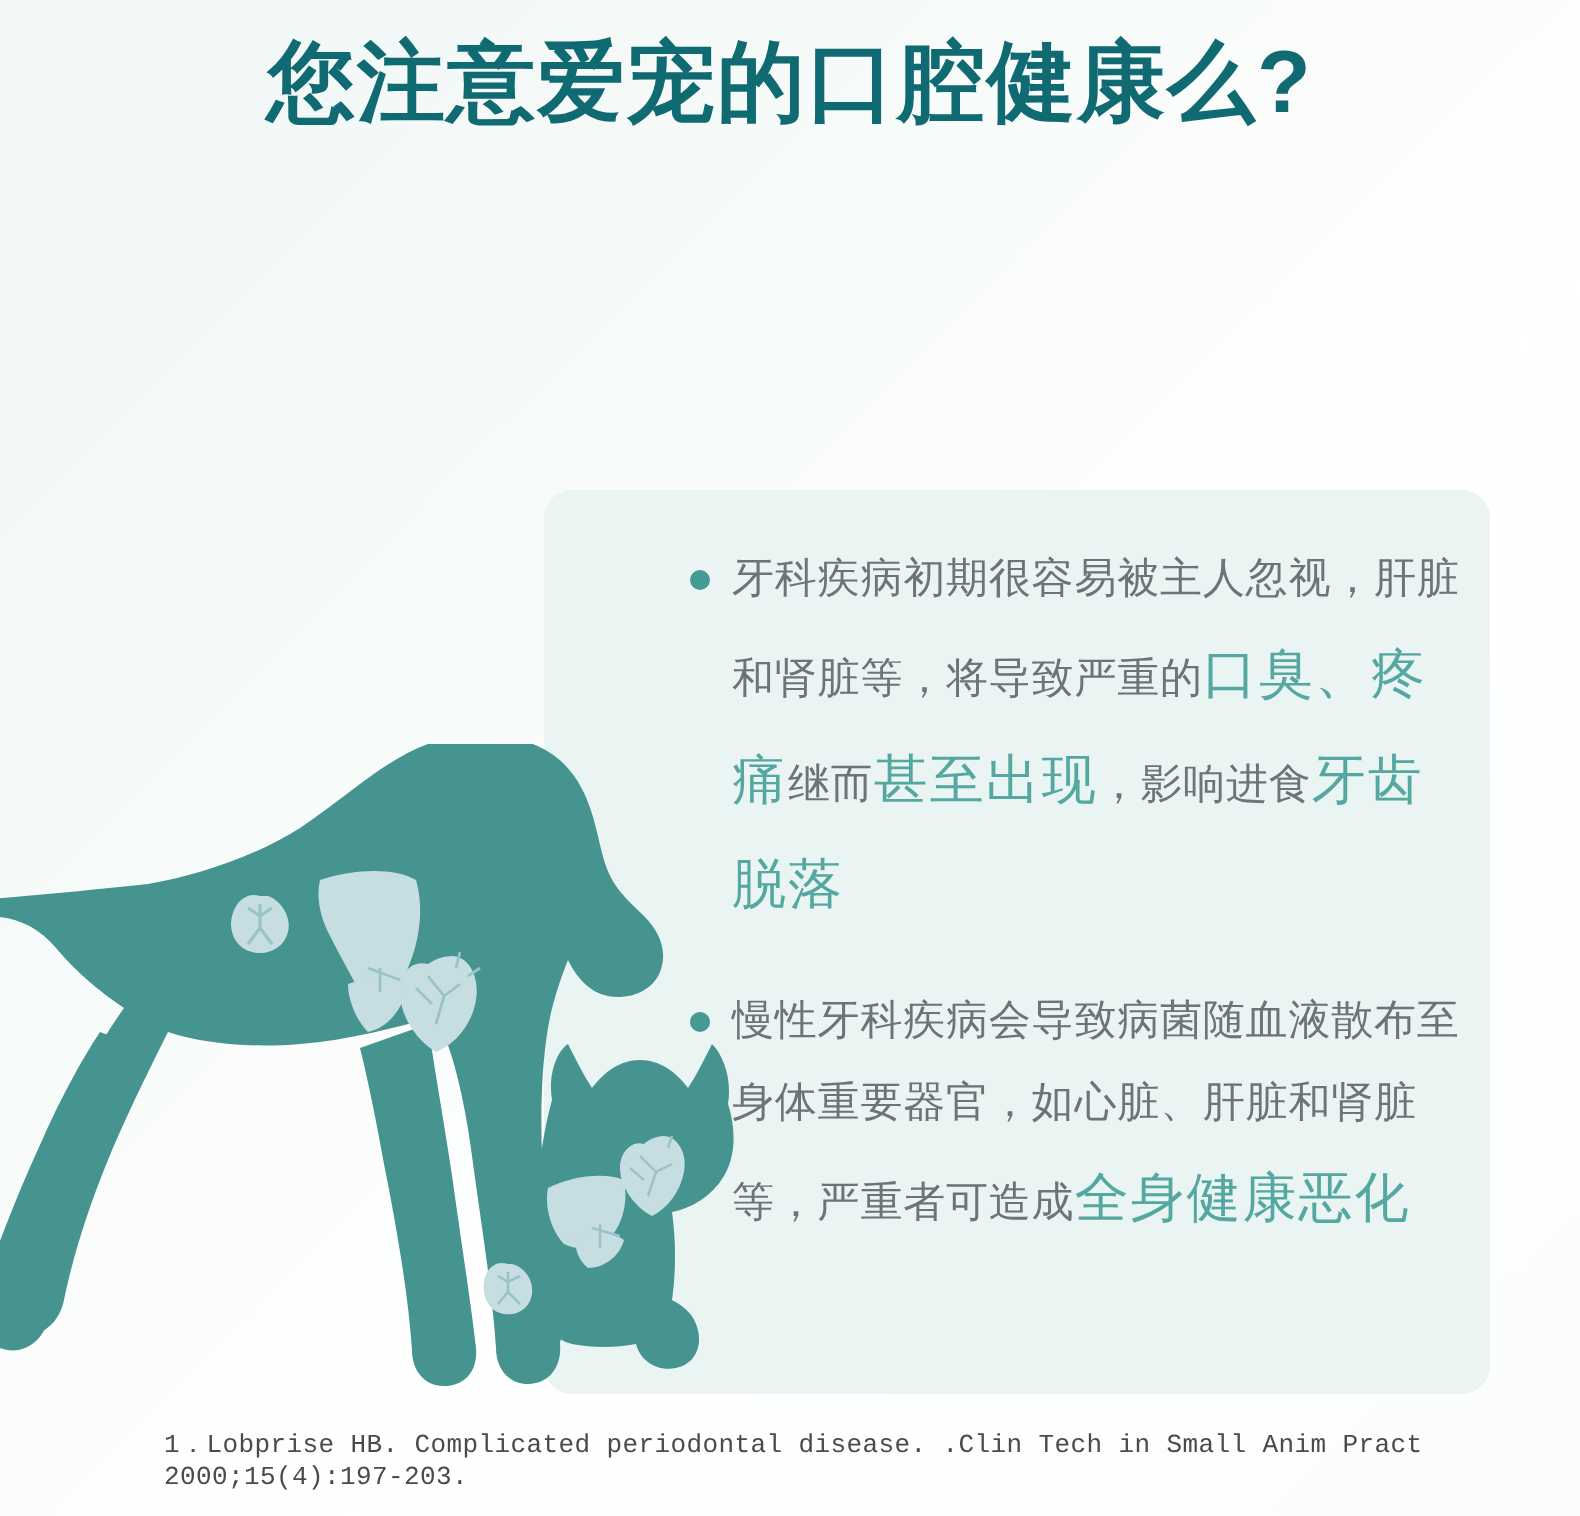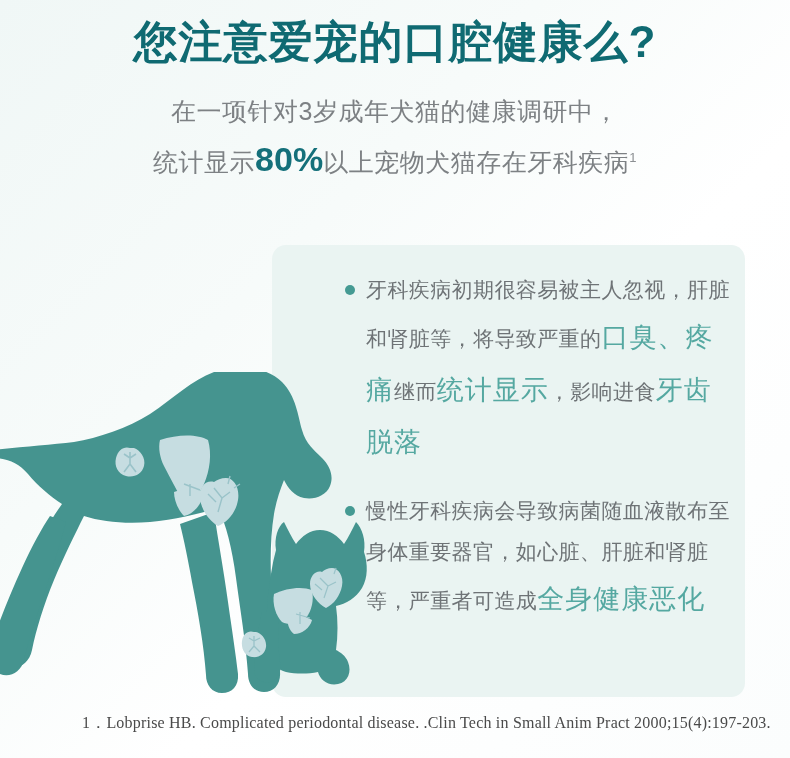--- a/index.html
+++ b/index.html
@@ -108,35 +108,31 @@
     color: #55a8a1;
     font-size: 27px;
     letter-spacing: 1px;
   }
 
   
   .footnote {
     position: absolute;
     left: 82px;
     top: 713px;
-    font-size: 16px;
+    font-size: 13px;
     color: #4a4a4a;
     letter-spacing: 0.2px;
-    font-family: Liberation Serif, serif;
+    font-family: Liberation Mono, monospace;
   }
 </style>
 </head>
 <body>
 
 <div class="header">
   <h1 class="page-title">您注意爱宠的口腔健康么?</h1>
-  <p class="subtitle">
-    <span>在一项针对3岁成年犬猫的健康调研中，</span><br>
-    <span>统计显示</span><span class="hl-pct">80%</span><span>以上宠物犬猫存在牙科疾病</span><sup>1</sup>
-  </p>
 </div>
 
 <div class="info-card"></div>
 
 <div class="illustration">
   <svg viewBox="0 0 420 330" width="420" height="330" xmlns="http://www.w3.org/2000/svg">
 
     <g>
       <path fill="#45948f" d="
         M -30,82
@@ -295,21 +291,21 @@
           C 289,267 283,261 278,260 Z"></path>
         <path stroke="#9ac3c9" stroke-width="1.3" fill="none" d="M 276,264 L 276,274 M 276,274 L 271,280 M 276,274 L 282,280 M 276,269 L 271,266 M 276,269 L 282,266"></path>
       </g>
     </g>
   </svg>
 </div>
 
 <div class="bullets">
   <div class="bullet">
     <span class="bullet-dot"></span>
-    <div class="bullet-text"><span>牙科疾病初期很容易被主人忽视，肝脏和肾脏等，将导致严重的</span><span class="big-teal">口臭、疼痛</span><span>继而</span><span class="big-teal">统计显示</span><span>，影响进食</span><span class="big-teal">牙齿脱落</span></div>
+    <div class="bullet-text"><span>牙科疾病初期很容易被主人忽视，肝脏和肾脏等，将导致严重的</span><span class="big-teal">口臭、疼痛</span><span>继而</span><span class="big-teal">甚至出现</span><span>，影响进食</span><span class="big-teal">牙齿脱落</span></div>
   </div>
   <div class="bullet">
     <span class="bullet-dot"></span>
     <div class="bullet-text"><span>慢性牙科疾病会导致病菌随血液散布至身体重要器官，如心脏、肝脏和肾脏等，严重者可造成</span><span class="big-teal">全身健康恶化</span></div>
   </div>
 </div>
 
 <div class="footnote">1．Lobprise HB. Complicated periodontal disease. .Clin Tech in Small Anim Pract 2000;15(4):197-203.</div>
 
 </body></html>

